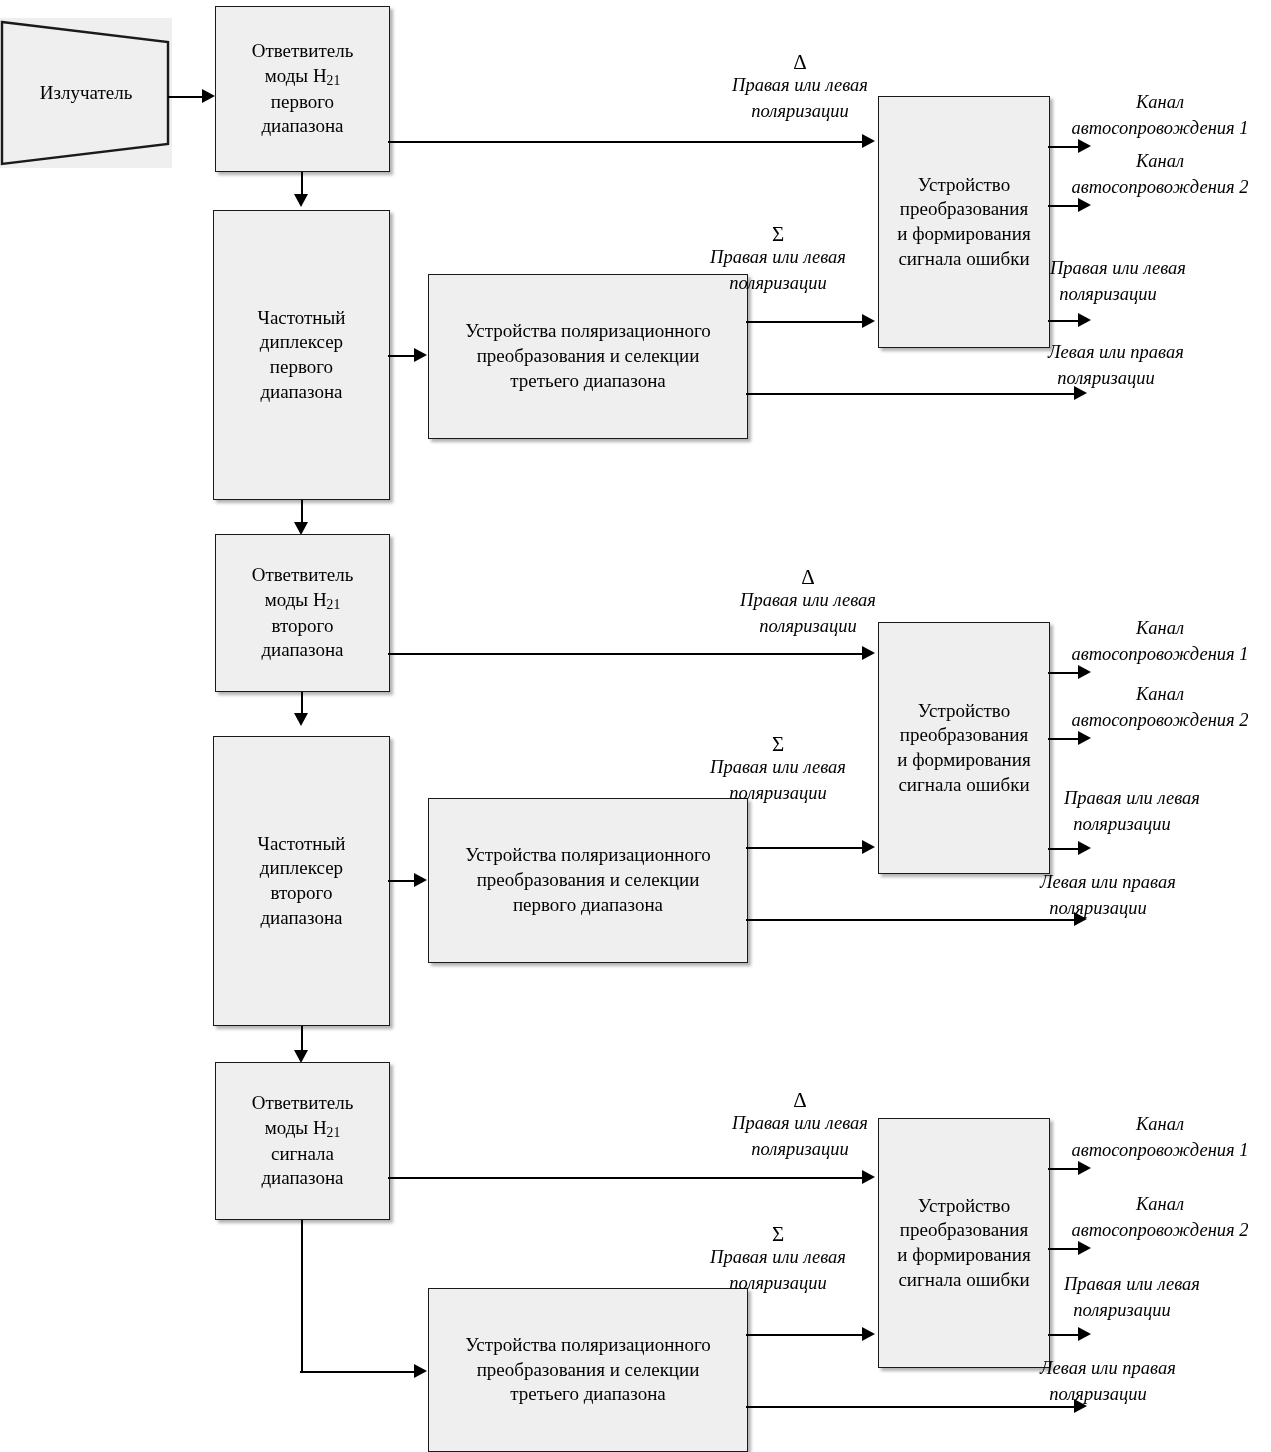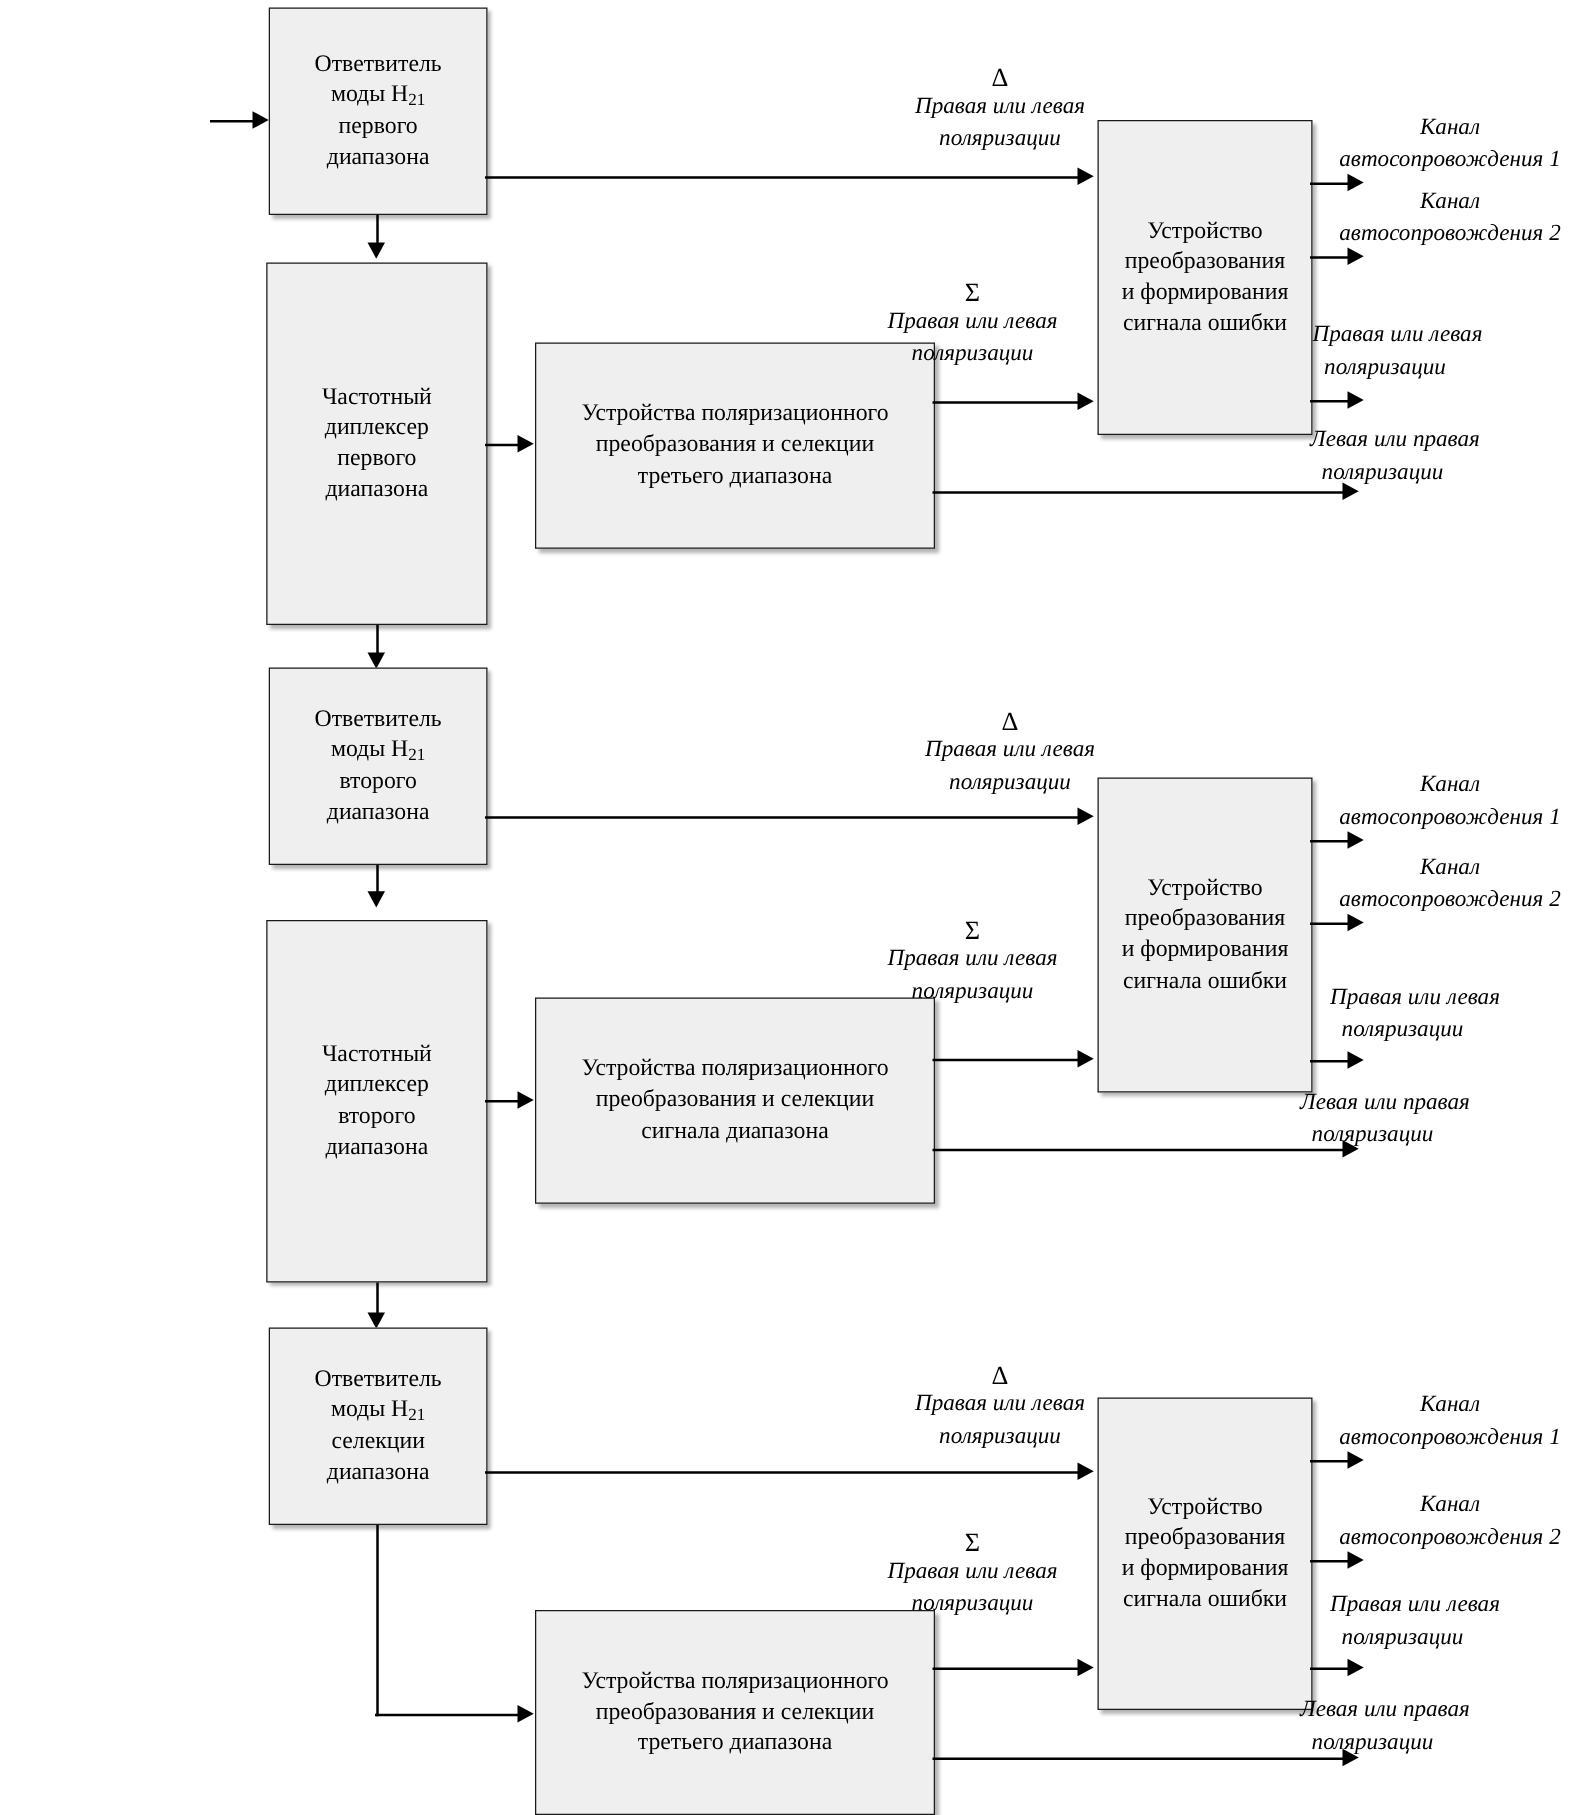--- a/index.html
+++ b/index.html
@@ -48,20 +48,26 @@
   .sym{
     position:absolute;font-size:21px;font-style:normal;
     text-align:center;white-space:nowrap;
   }
 </style>
 </head>
 <body>
 
 <div id="stage">
 
+  <div class="trap" style="left:0px;top:18px;width:172px;height:150px;">
+    <svg width="172" height="150" viewBox="0 0 172 150">
+      <polygon points="2,4 168,24 168,126 2,146" fill="#efefef" stroke="#1a1a1a" stroke-width="2.4"></polygon>
+    </svg>
+    <span class="lbl">Излучатель</span>
+  </div>
 
   <div class="hline" style="left:168px;top:96px;width:36px;"></div>
   <div class="ar-r" style="left:202px;top:89px;"></div>
 
   <div class="blk" style="left:215px;top:6px;width:175px;height:166px;">
     <div class="inner">
       <span>Ответвитель</span><br>
       <span>моды Н</span><sub>21</sub><br>
       <span>первого</span><br>
       <span>диапазона</span>
@@ -165,21 +171,21 @@
       <span>диплексер</span><br>
       <span>второго</span><br>
       <span>диапазона</span>
     </div>
   </div>
 
   <div class="blk" style="left:428px;top:798px;width:320px;height:165px;">
     <div class="inner">
       <span>Устройства поляризационного</span><br>
       <span>преобразования и селекции</span><br>
-      <span>сигнала диапазона</span>
+      <span>первого диапазона</span>
     </div>
   </div>
 
   <div class="blk" style="left:878px;top:622px;width:172px;height:252px;">
     <div class="inner">
       <span>Устройство</span><br>
       <span>преобразования</span><br>
       <span>и формирования</span><br>
       <span>сигнала ошибки</span>
     </div>
@@ -232,21 +238,21 @@
     <span>&nbsp;&nbsp;поляризации</span>
   </div>
 
   <div class="vline" style="left:301px;top:1026px;height:26px;"></div>
   <div class="ar-d" style="left:294px;top:1050px;"></div>
 
   <div class="blk" style="left:215px;top:1062px;width:175px;height:158px;">
     <div class="inner">
       <span>Ответвитель</span><br>
       <span>моды Н</span><sub>21</sub><br>
-      <span>селекции</span><br>
+      <span>сигнала</span><br>
       <span>диапазона</span>
     </div>
   </div>
 
   <div class="blk" style="left:428px;top:1288px;width:320px;height:164px;">
     <div class="inner">
       <span>Устройства поляризационного</span><br>
       <span>преобразования и селекции</span><br>
       <span>третьего диапазона</span>
     </div>

